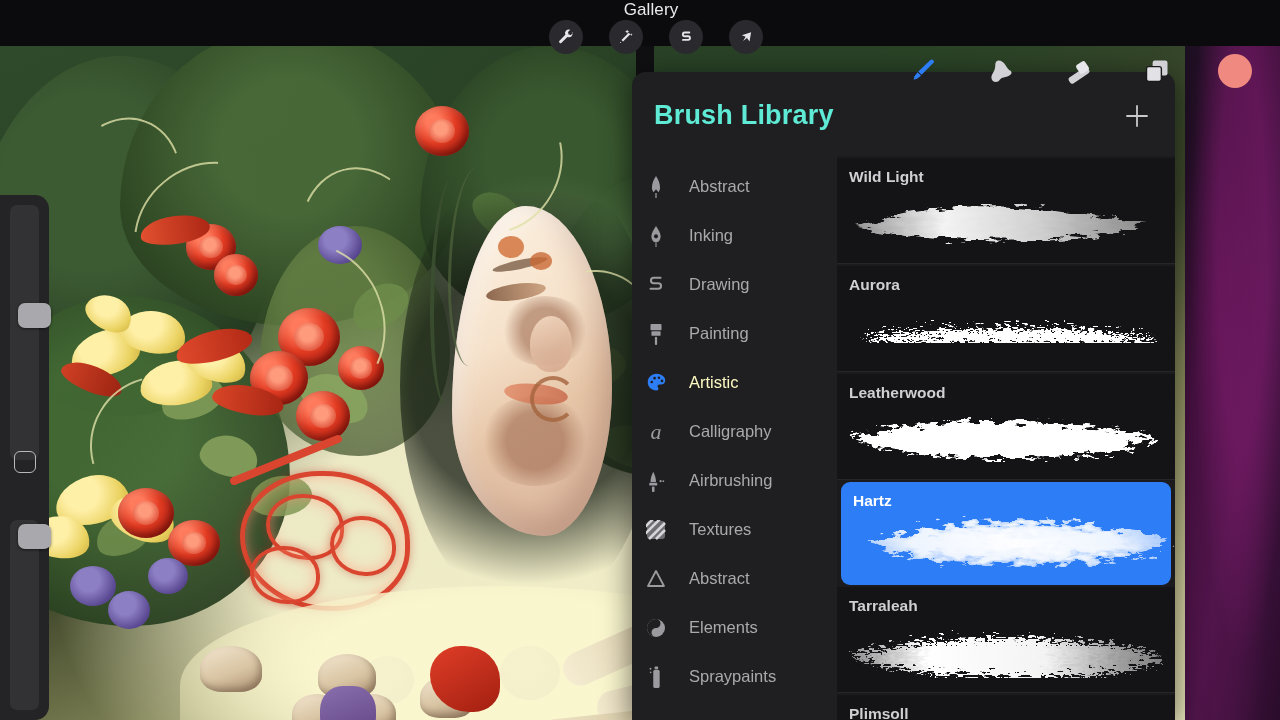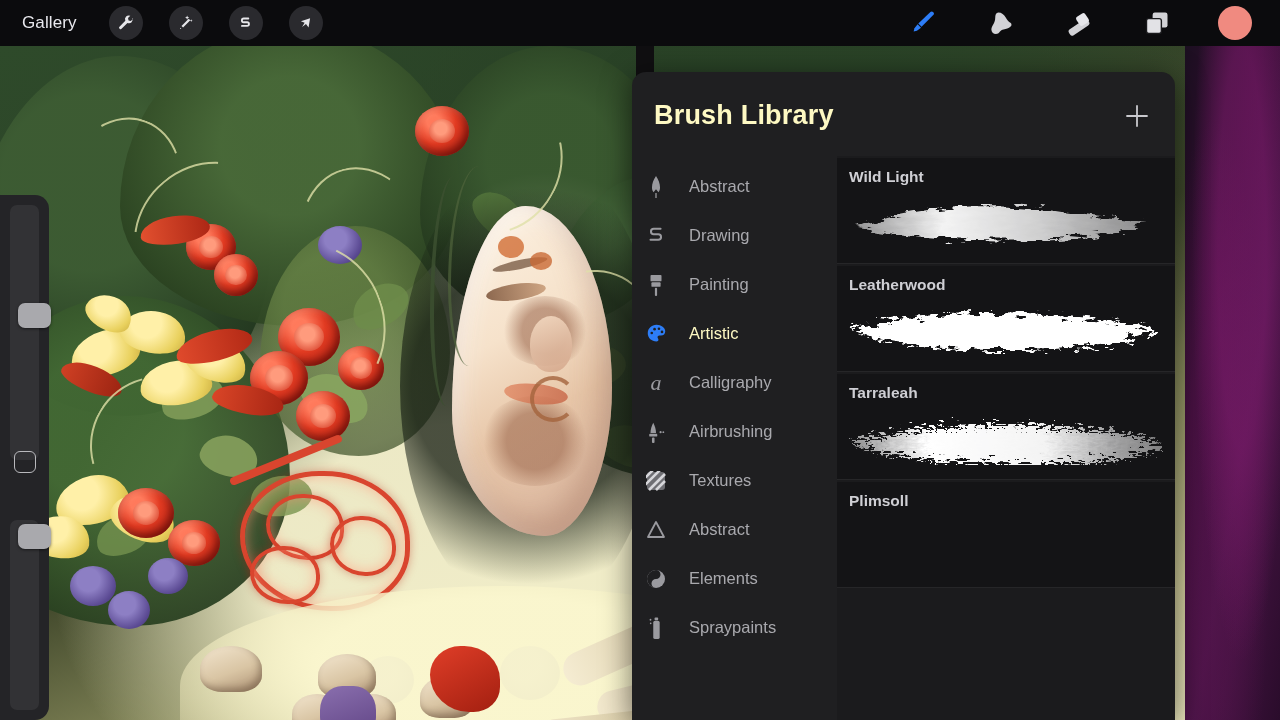--- a/index.html
+++ b/index.html
@@ -44,21 +44,21 @@
           background:linear-gradient(100deg,#1b0f20 0%, #3b0f38 35%, #4a1547 60%, #2a0c2b 100%); }
   .art-edge-right::after{ content:""; position:absolute; inset:0;
           background:
             radial-gradient(ellipse at 60% 30%, rgba(140,30,120,.45) 0 30%, rgba(0,0,0,0) 62%),
             radial-gradient(ellipse at 30% 70%, rgba(90,20,80,.4) 0 28%, rgba(0,0,0,0) 60%); }
   .filament { position:absolute; border-radius:50%; border:2px solid rgba(222,224,168,.8);
           border-color:rgba(222,224,168,.8) transparent transparent transparent; }
 
   
   #topbar { position:absolute; left:0; top:0; width:1280px; height:46px; background:#0b0b0d; z-index:40;
-            display:flex; align-items:center; }
+            display:flex; align-items:center;flex-direction:column; }
   #gallery-btn { color:#e9e9ee; font-size:17px; margin-left:22px; letter-spacing:.1px; }
   .tb-left { display:flex; align-items:center; gap:26px; margin-left:32px; }
   .tb-circle { width:34px; height:34px; border-radius:50%; background:#2a2a2e;
                display:flex; align-items:center; justify-content:center; }
   .tb-right { margin-left:auto; display:flex; align-items:center; gap:44px; margin-right:28px; }
   .tb-tool { width:34px; height:34px; display:flex; align-items:center; justify-content:center; }
   #color-swatch { width:34px; height:34px; border-radius:50%; background:#f08a80; }
 
   
   #sidebar { position:absolute; left:0; top:195px; width:49px; height:525px; background:#242427;
@@ -69,21 +69,21 @@
   .slider-thumb { position:absolute; left:8px; width:33px; height:25px; border-radius:7px; background:#a9a9ad;
                   box-shadow:0 1px 3px rgba(0,0,0,.5); }
   #modify-btn { position:absolute; left:14px; top:256px; width:22px; height:22px; border-radius:6px;
                 border:1.6px solid #b9b9bd; }
 
   
   #brush-library { position:absolute; left:632px; top:72px; width:543px; height:648px;
                    background:#1f1f21; border-radius:14px 14px 0 0; overflow:hidden; z-index:35;
                    box-shadow:0 6px 30px rgba(0,0,0,.55); }
   #bl-header { height:84px; position:relative; }
-  #bl-title { position:absolute; left:22px; top:28px; font-size:27px; font-weight:bold; color:#fef9c3; letter-spacing:.2px;text-align:right; }
+  #bl-title { position:absolute; left:22px; top:28px; font-size:27px; font-weight:bold; color:#5eead4; letter-spacing:.2px;text-align:right; }
   #bl-add { position:absolute; right:24px; top:30px; width:28px; height:28px; }
   #bl-body { display:flex; height:564px; }
   #bl-categories { width:205px; padding-top:6px; }
   .cat-row { height:49px; display:flex; align-items:center; padding-left:13px; gap:22px; }
   .cat-icon { width:22px; display:flex; justify-content:center; align-items:center; }
   .cat-label { font-size:16.5px; color:#a9a9ae; }
   .cat-row.active .cat-label { color:#fef9c3; }
   #bl-brushes { width:338px; background:#1b1b1d; padding-top:2px; }
   .brush-row { height:106px; position:relative; margin:0 0 2px 0; background:#141416;
                border-bottom:1px solid #262628;text-decoration:underline; }
@@ -281,20 +281,30 @@
       <div class="cat-row">
         <span class="cat-icon">
           <svg width="14" height="22" viewBox="0 0 14 24" fill="#9a9a9f">
               <path d="M7 0c2.6 4 4.4 8 4.4 12.6 0 2.4-.7 4-1.7 5.2l-2.7-3.3-2.7 3.3C3.3 16.6 2.6 15 2.6 12.6 2.6 8 4.4 4 7 0z"></path>
               <path d="M6.3 18.6h1.4V24H6.3z"></path>
             </svg>
         </span>
         <span class="cat-label">Abstract</span>
       </div>
 
+      <div class="cat-row">
+        <span class="cat-icon">
+          <svg width="14" height="22" viewBox="0 0 14 24" fill="#9a9a9f">
+              <path d="M7 1c3 4.4 5 8 5 11.4C12 16.6 9.8 19 7 19s-5-2.4-5-6.6C2 9 4 5.4 7 1z"></path>
+              <circle cx="7" cy="12.4" r="2.2" fill="#1f1f21"></circle>
+              <path d="M6.4 19.4h1.2V24H6.4z"></path>
+            </svg>
+        </span>
+        <span class="cat-label">Inking</span>
+      </div>
 
       <div class="cat-row">
         <span class="cat-icon">
           <svg width="20" height="22" viewBox="0 0 20 24" fill="none" stroke="#9a9a9f" stroke-width="2.2" stroke-linecap="round">
               <path d="M15 4H7.5a3 3 0 0 0 0 6h5a3 3 0 0 1 0 6H4"></path>
             </svg>
         </span>
         <span class="cat-label">Drawing</span>
       </div>
 
@@ -403,34 +413,63 @@
               </linearGradient>
             <filter id="f0">
                 <feTurbulence type="fractalNoise" baseFrequency="0.06 0.2" numOctaves="4" seed="7"></feTurbulence>
                 <feDisplacementMap in="SourceGraphic" scale="16"></feDisplacementMap>
               </filter>
           </defs>
           <path d="M22 36 C70 14 150 10 210 18 C255 24 292 28 310 30 C290 40 250 46 200 48 C140 50 70 46 22 36z" fill="url(#g0)" filter="url(#f0)"></path>
         </svg>
       </div>
 
+      <div class="brush-row">
+        <div class="brush-name">Aurora</div>
+        <svg class="stroke" viewBox="0 0 330 62" preserveAspectRatio="none">
+          <defs>
+              <filter id="f1">
+                <feTurbulence type="turbulence" baseFrequency="0.12 0.35" numOctaves="3" seed="19"></feTurbulence>
+                <feDisplacementMap in="SourceGraphic" scale="26"></feDisplacementMap>
+              </filter>
+            </defs>
+          <path d="M18 34 C80 22 160 20 230 24 C275 27 300 30 314 32 C290 40 230 42 170 40 C110 38 55 40 18 34z" fill="#ffffff" filter="url(#f1)"></path>
+        </svg>
+      </div>
 
       <div class="brush-row">
         <div class="brush-name">Leatherwood</div>
         <svg class="stroke" viewBox="0 0 330 62" preserveAspectRatio="none">
           <defs>
               <filter id="f2">
                 <feTurbulence type="fractalNoise" baseFrequency="0.09 0.25" numOctaves="4" seed="3"></feTurbulence>
                 <feDisplacementMap in="SourceGraphic" scale="20"></feDisplacementMap>
               </filter>
             </defs>
           <path d="M14 30 C70 12 150 10 220 16 C270 20 300 24 318 28 C300 44 240 50 170 50 C100 50 45 44 14 30z" fill="#ffffff" filter="url(#f2)"></path>
         </svg>
       </div>
 
+      <div class="brush-row selected">
+        <div class="brush-name">Hartz</div>
+        <svg class="stroke" viewBox="0 0 330 62" preserveAspectRatio="none" style="top:26px;height:66px;">
+          <defs>
+            <radialGradient id="gh" cx="48%" cy="48%" r="58%">
+                <stop offset="0" stop-color="#fff" stop-opacity="1"></stop>
+                <stop offset=".6" stop-color="#fff" stop-opacity=".92"></stop>
+                <stop offset="1" stop-color="#fff" stop-opacity=".45"></stop>
+              </radialGradient>
+            <filter id="f3">
+                <feTurbulence type="fractalNoise" baseFrequency="0.07 0.2" numOctaves="4" seed="11"></feTurbulence>
+                <feDisplacementMap in="SourceGraphic" scale="22"></feDisplacementMap>
+              </filter>
+          </defs>
+          <path d="M28 34 C80 12 160 8 225 16 C268 21 296 26 308 30 C292 46 235 54 165 54 C100 54 52 46 28 34z" fill="url(#gh)" filter="url(#f3)"></path>
+        </svg>
+      </div>
 
       <div class="brush-row">
         <div class="brush-name">Tarraleah</div>
         <svg class="stroke" viewBox="0 0 330 62" preserveAspectRatio="none">
           <defs>
             <linearGradient id="g4" x1="0" x2="1">
                 <stop offset="0" stop-color="#fff" stop-opacity=".5"></stop>
                 <stop offset=".25" stop-color="#fff" stop-opacity="1"></stop>
                 <stop offset=".62" stop-color="#fff" stop-opacity=".95"></stop>
                 <stop offset=".85" stop-color="#fff" stop-opacity=".6"></stop>

